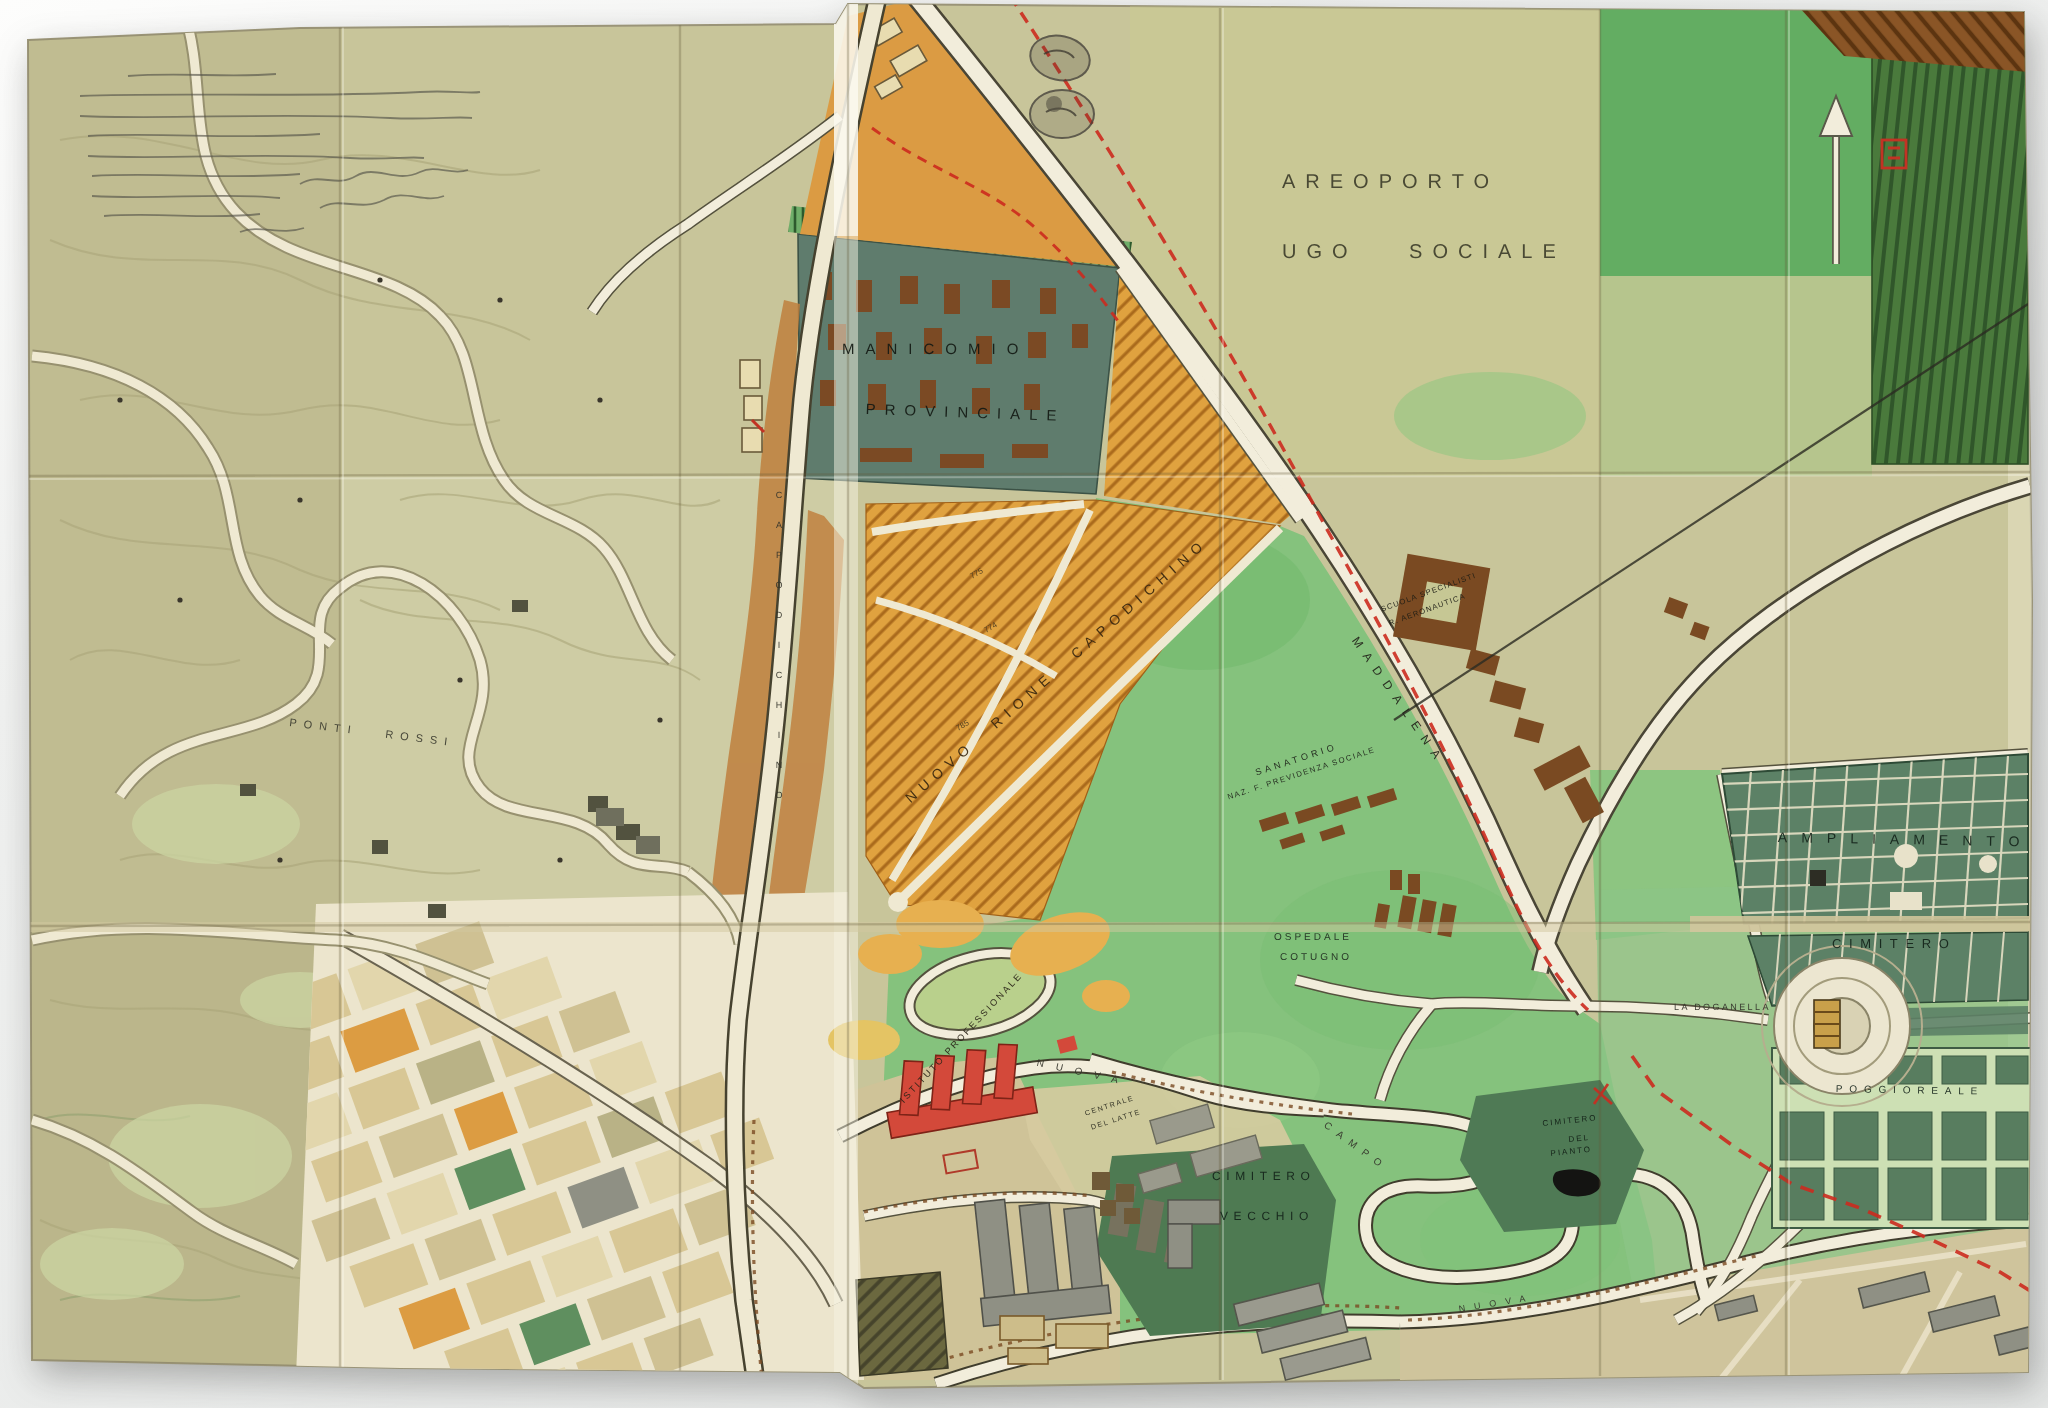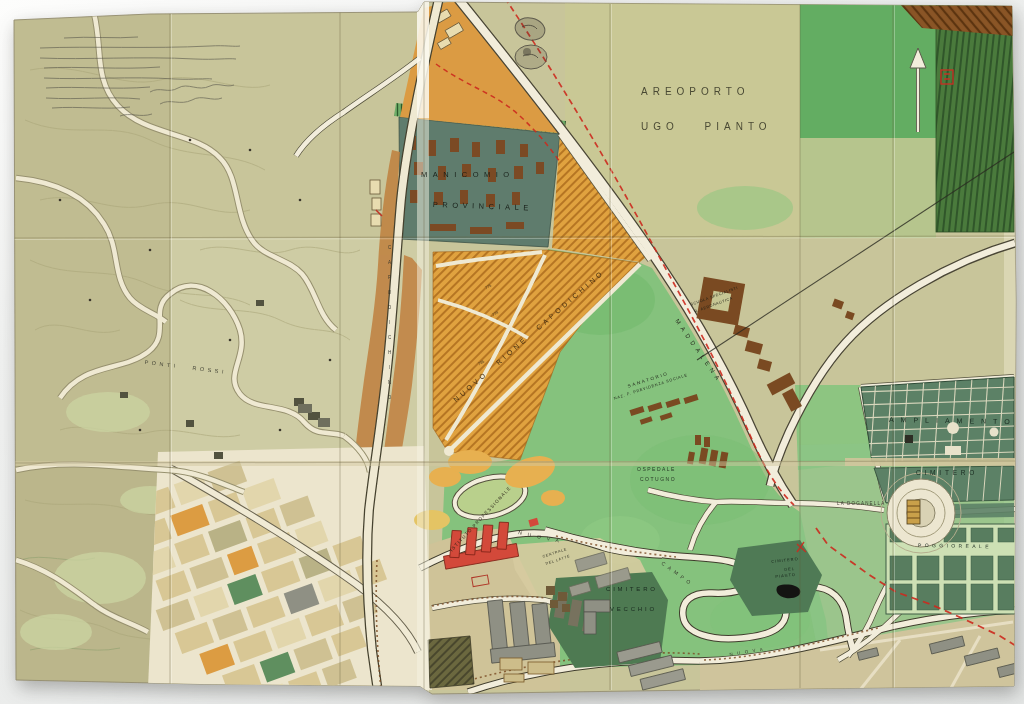--- a/index.html
+++ b/index.html
@@ -550,21 +550,21 @@
               <line x1="611.5" y1="4" x2="611.5" y2="690"></line>
               <line x1="894.5" y1="4" x2="894.5" y2="688"></line>
       <line x1="14" y1="239.5" x2="1015" y2="237.5"></line>
     </g>
   </g>
 </g>
 </svg>
 
 <div id="labels">
   <div class="lbl" style="left:641px;top:86px;font-size:10px;letter-spacing:5px;color:#3f3f2c;">AREOPORTO</div>
-  <div class="lbl" style="left:641px;top:121px;font-size:10px;letter-spacing:5px;word-spacing:18px;color:#3f3f2c;">UGO PIANTO</div>
+  <div class="lbl" style="left:641px;top:121px;font-size:10px;letter-spacing:5px;word-spacing:18px;color:#3f3f2c;">UGO SOCIALE</div>
   <div class="lbl" style="left:421px;top:170px;font-size:7.5px;letter-spacing:5.5px;color:#141a14;">MANICOMIO</div>
   <div class="lbl" style="left:433px;top:200px;font-size:7.5px;letter-spacing:4.5px;color:#141a14;transform:rotate(2deg);">PROVINCIALE</div>
   <div class="lbl" style="left:452px;top:398px;font-size:7px;letter-spacing:3.5px;word-spacing:8px;color:#3a2810;transform:rotate(-41deg);">NUOVO RIONE CAPODICHINO</div>
   <div class="lbl" style="left:679px;top:318px;font-size:6px;letter-spacing:4.4px;color:#23231a;transform:rotate(55deg);">MADDALENA</div>
   <div class="lbl vert" style="left:387px;top:245px;font-size:4.5px;letter-spacing:10px;color:#33332a;">CAPODICHINO</div>
   <div class="lbl" style="left:690px;top:303px;font-size:3.8px;letter-spacing:.6px;color:#1c1c14;transform:rotate(-20deg);">SCUOLA SPECIALISTI</div>
   <div class="lbl" style="left:694px;top:310px;font-size:3.8px;letter-spacing:.6px;color:#1c1c14;transform:rotate(-20deg);">R. AERONAUTICA</div>
   <div class="lbl" style="left:627px;top:384px;font-size:4.6px;letter-spacing:1.8px;color:#20261c;transform:rotate(-18deg);">SANATORIO</div>
   <div class="lbl" style="left:613px;top:396px;font-size:3.9px;letter-spacing:.8px;color:#20261c;transform:rotate(-18deg);">NAZ. F. PREVIDENZA SOCIALE</div>
   <div class="lbl" style="left:637px;top:466px;font-size:5px;letter-spacing:1.5px;color:#1e2a1e;">OSPEDALE</div>

